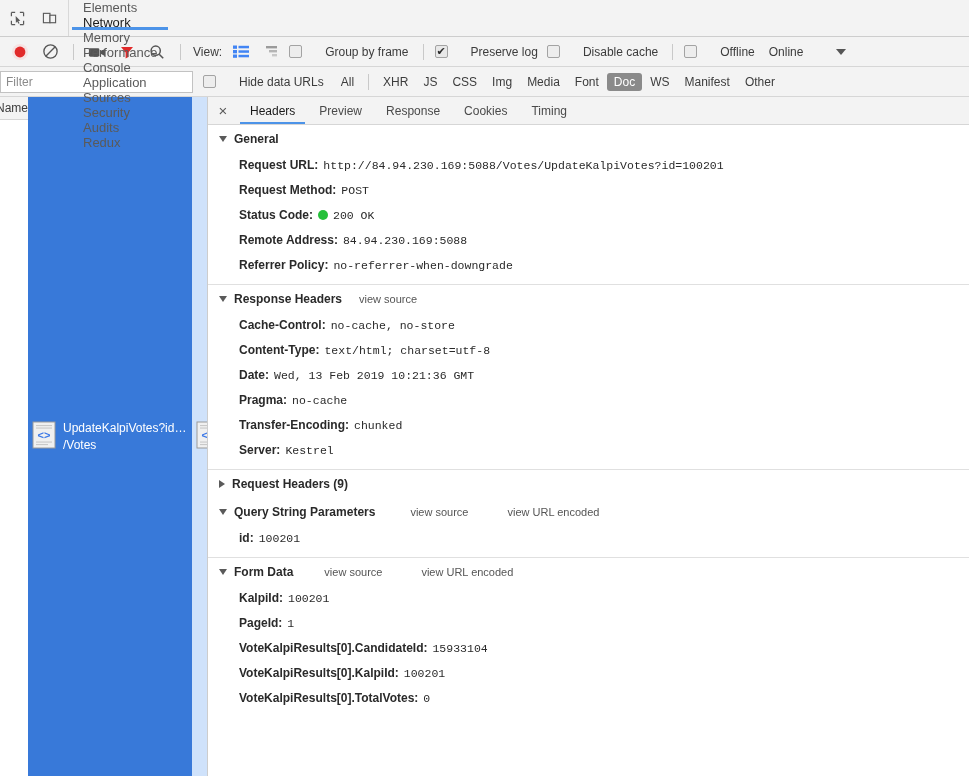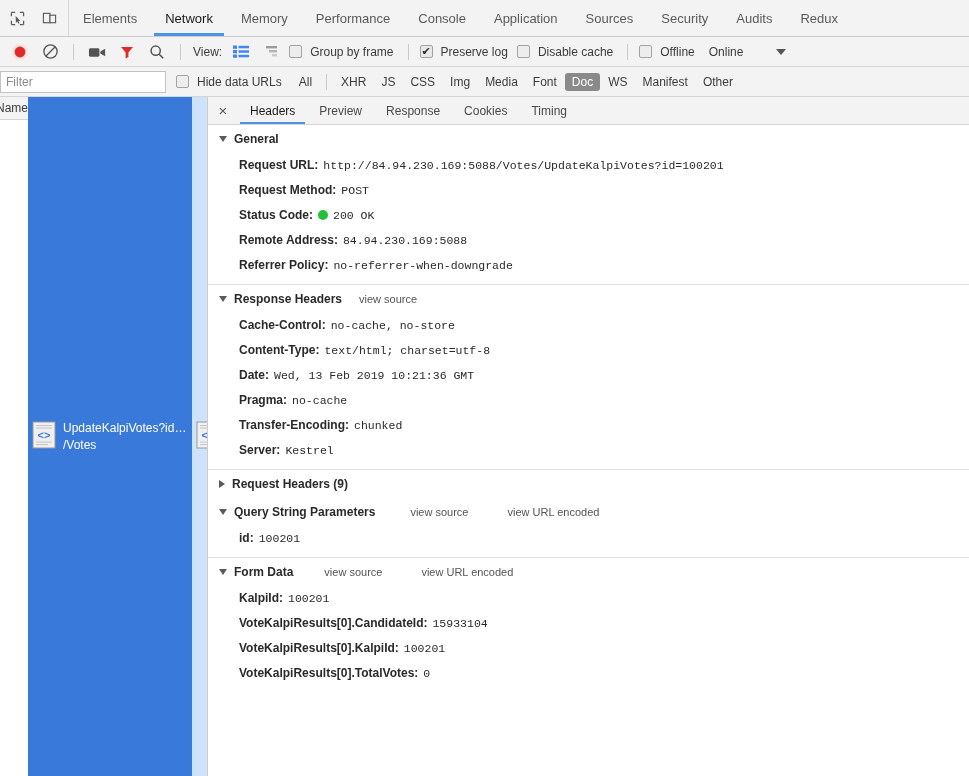--- a/index.html
+++ b/index.html
@@ -23,21 +23,21 @@
     display: flex; align-items: center;
     padding: 0 8px 0 6px;
     gap: 10px;
     border-right: 1px solid #d8d8d8;
   }
   .tool-icon {
     width: 22px; height: 22px;
     display: flex; align-items: center; justify-content: center;
     cursor: pointer;
   }
-  .panel-tabs { display: flex; align-items: stretch; }
+  .panel-tabs { display: flex; align-items: stretch; flex-direction: column; }
   .panel-tab {
     position: relative;
     display: flex; align-items: center;
     padding: 0 14px;
     font-size: 13px;
     color: #5a5a5a;
     cursor: pointer;
     white-space: nowrap;
   }
   .panel-tab.active { color: #1a1a1a; }
@@ -61,21 +61,21 @@
     display: flex; align-items: center; justify-content: center;
     cursor: pointer;
   }
   .tb-sep {
     width: 1px; height: 16px;
     background: #c9c9c9;
     margin: 0 7px;
   }
   .tb-label { font-size: 12px; color: #3c3c3c; padding: 0 3px; white-space: nowrap; }
   .tb-check {
-    display: flex; align-items: center; gap: 5px;
+    display: flex; align-items: center; gap: 20px;
     cursor: pointer; white-space: nowrap;
     padding: 0 2px;
   }
   .cbox {
     width: 13px; height: 13px;
     border: 1px solid #a3a3a3;
     border-radius: 2px;
     background: #ededed;
     display: flex; align-items: center; justify-content: center;
     flex: none;
@@ -95,21 +95,21 @@
   }
 
   
   #filter-bar {
     display: flex; align-items: center;
     height: 30px;
     background: #f3f3f3;
     border-bottom: 1px solid #d6d6d6;
   }
   #filter-input {
-    width: 166px; height: 22px;
+    width: 193px; height: 22px;
     margin-left: 0; margin-right: 8px;
     border: 1px solid #c2c2c2;
     background: #fff;
     font-family: "Liberation Sans", sans-serif;
     font-size: 12px;
     color: #333;
     padding: 0 5px;
     outline: none;
   }
   #filter-input::placeholder { color: #8b8b8b; }
@@ -566,20 +566,24 @@
           <span class="tri open"></span>
           <span>Form Data</span>
           <span class="view-link" style="margin-left:24px;">view source</span>
           <span class="view-link" style="margin-left:32px;">view URL encoded</span>
         </div>
         <div class="kv">
           <span class="k">KalpiId:</span>
           <span class="v">100201</span>
         </div>
         <div class="kv">
+          <span class="k">PageId:</span>
+          <span class="v">1</span>
+        </div>
+        <div class="kv">
           <span class="k">VoteKalpiResults[0].CandidateId:</span>
           <span class="v">15933104</span>
         </div>
         <div class="kv">
           <span class="k">VoteKalpiResults[0].KalpiId:</span>
           <span class="v">100201</span>
         </div>
         <div class="kv">
           <span class="k">VoteKalpiResults[0].TotalVotes:</span>
           <span class="v">0</span>

